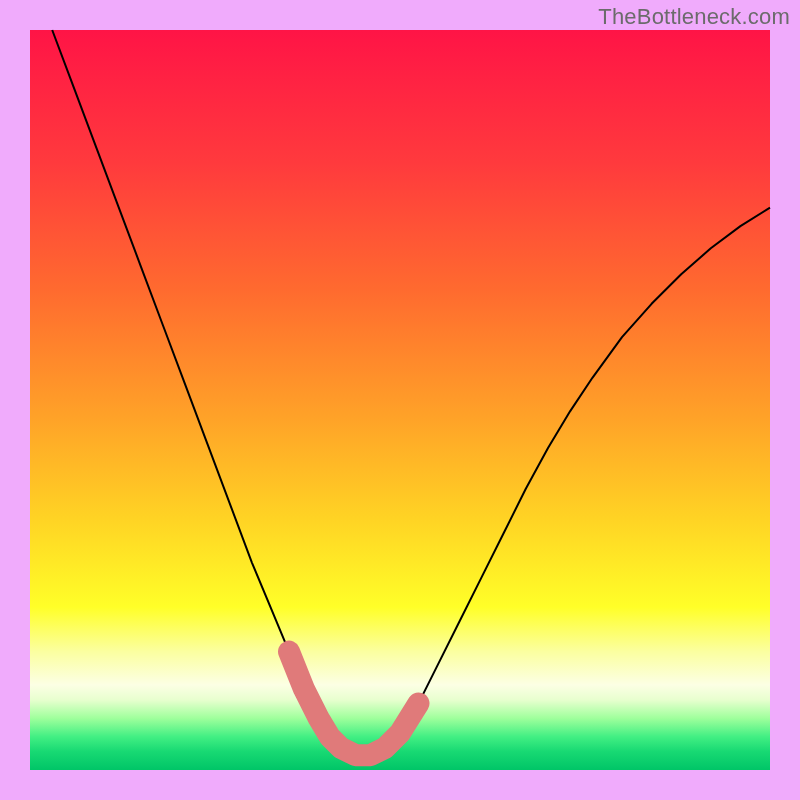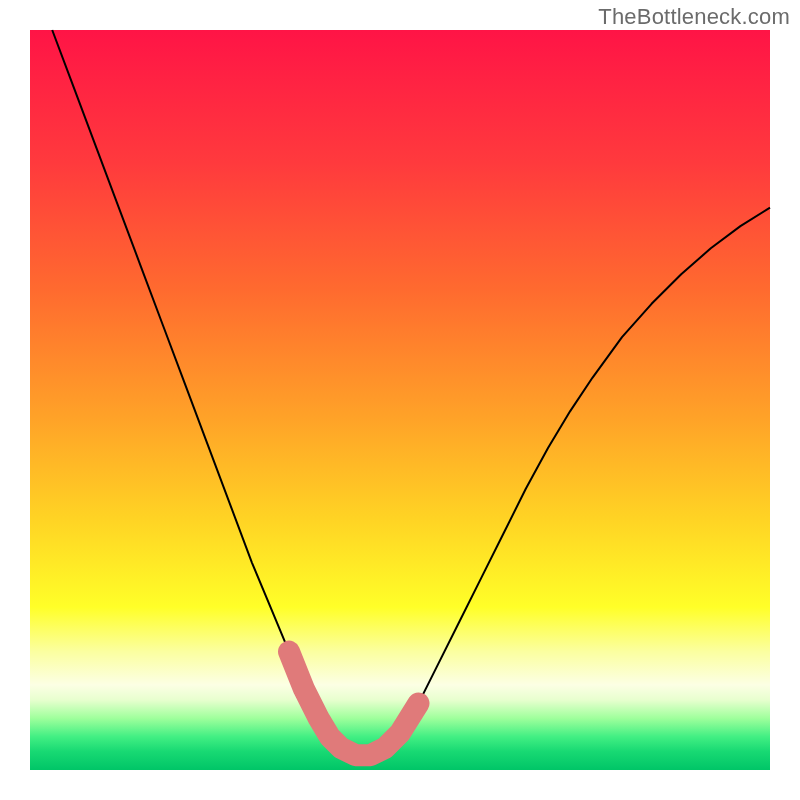--- a/index.html
+++ b/index.html
@@ -10,21 +10,21 @@
     background: #000;
     overflow: hidden;
     font-family: Arial, Helvetica, sans-serif;
   }
   .frame {
     position: absolute;
     top: 0;
     left: 0;
     width: 800px;
     height: 800px;
-    background: #ffffff;
+    background: #f0abfc;
   }
   .watermark {
     position: absolute;
     top: 4px;
     right: 10px;
     color: #6b6b6b;
     font-size: 22px;
     font-weight: 500;
     letter-spacing: 0.2px;
     z-index: 5;

